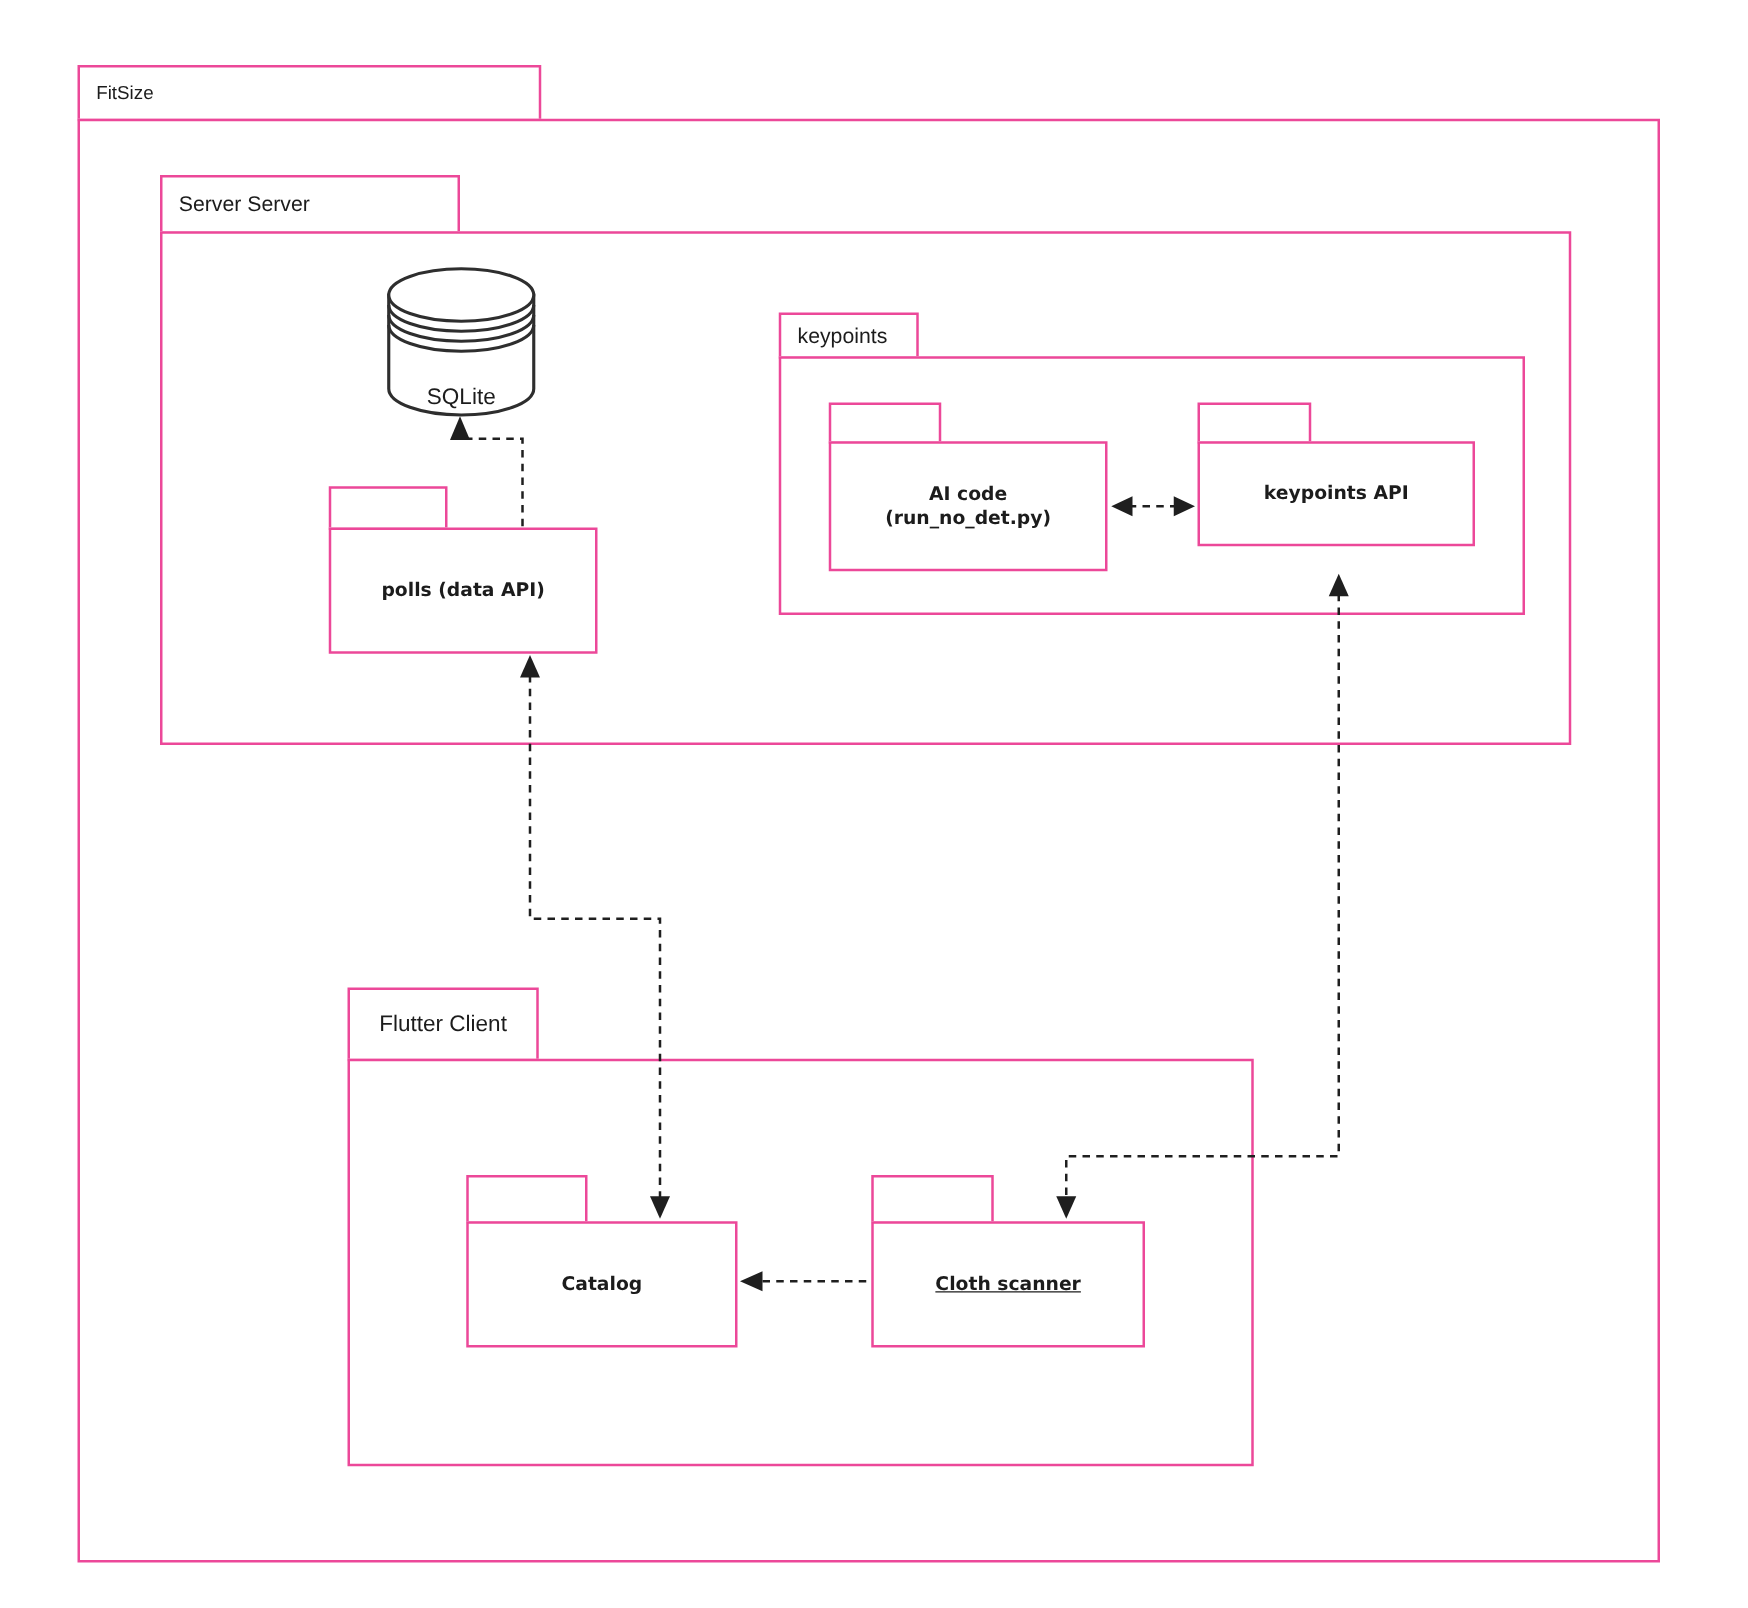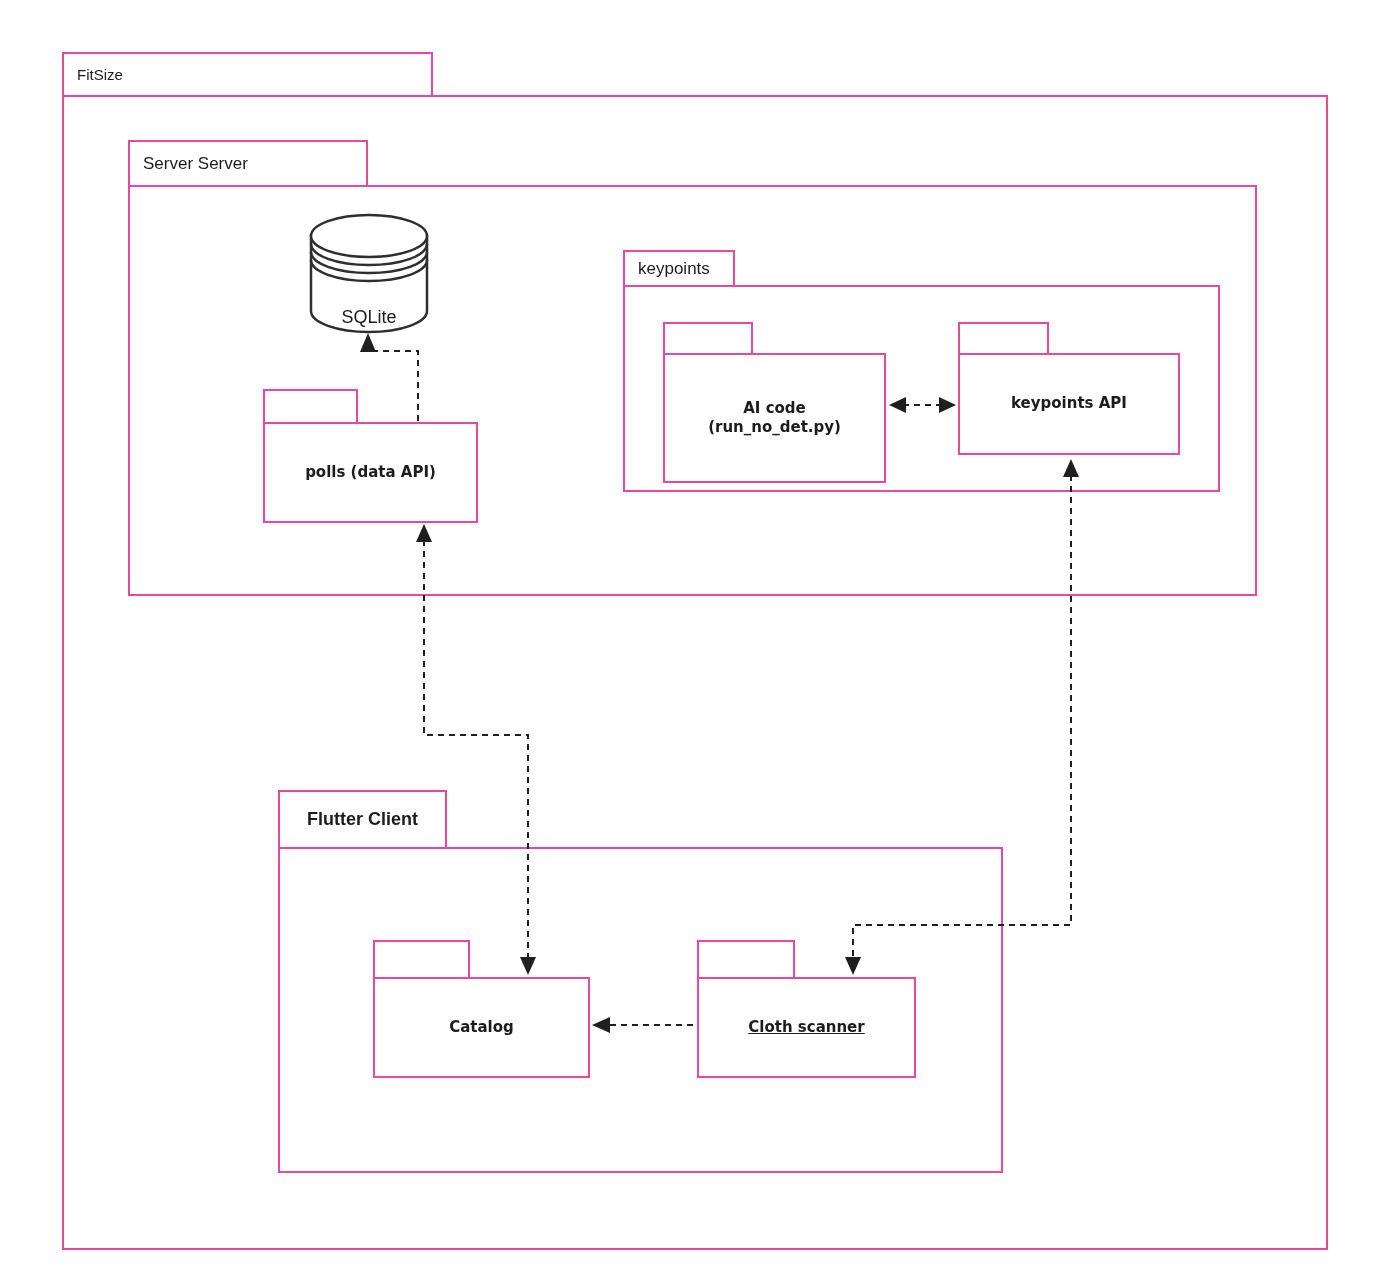--- a/index.html
+++ b/index.html
@@ -60,36 +60,36 @@
     <span>Server Server</span>
   </div>
   <div class="box" style="left:128px; top:185px; width:1129px; height:411px;"></div>
 
   <div class="box tab-label md" style="left:623px; top:250px; width:112px; height:37px;">
     <span>keypoints</span>
   </div>
   <div class="box" style="left:623px; top:285px; width:597px; height:207px;"></div>
 
   <div class="box" style="left:663px; top:322px; width:90px; height:33px;"></div>
-  <div class="box body-label" style="left:663px; top:353px; width:223px; height:130px;">
+  <div class="box body-label" style="left:663px; top:353px; width:223px; height:104px;">
     <div>AI code</div>
     <div>(run_no_det.py)</div>
   </div>
 
   <div class="box" style="left:958px; top:322px; width:91px; height:33px;"></div>
-  <div class="box body-label" style="left:958px; top:353px; width:222px; height:102px;">
+  <div class="box body-label" style="left:958px; top:353px; width:222px; height:84px;">
     <div>keypoints API</div>
   </div>
 
   <div class="box" style="left:263px; top:389px; width:95px; height:35px;"></div>
   <div class="box body-label" style="left:263px; top:422px; width:215px; height:101px;">
     <div>polls (data API)</div>
   </div>
 
-  <div class="box tab-label lg centered" style="left:278px; top:790px; width:169px; height:59px;font-weight:bold;">
+  <div class="box tab-label lg centered" style="left:278px; top:790px; width:153px; height:59px;">
     <span>Flutter Client</span>
   </div>
   <div class="box" style="left:278px; top:847px; width:725px; height:326px;"></div>
 
   <div class="box" style="left:373px; top:940px; width:97px; height:39px;"></div>
   <div class="box body-label" style="left:373px; top:977px; width:217px; height:101px;justify-content:center;">
     <div>Catalog</div>
   </div>
 
   <div class="box" style="left:697px; top:940px; width:98px; height:39px;"></div>

